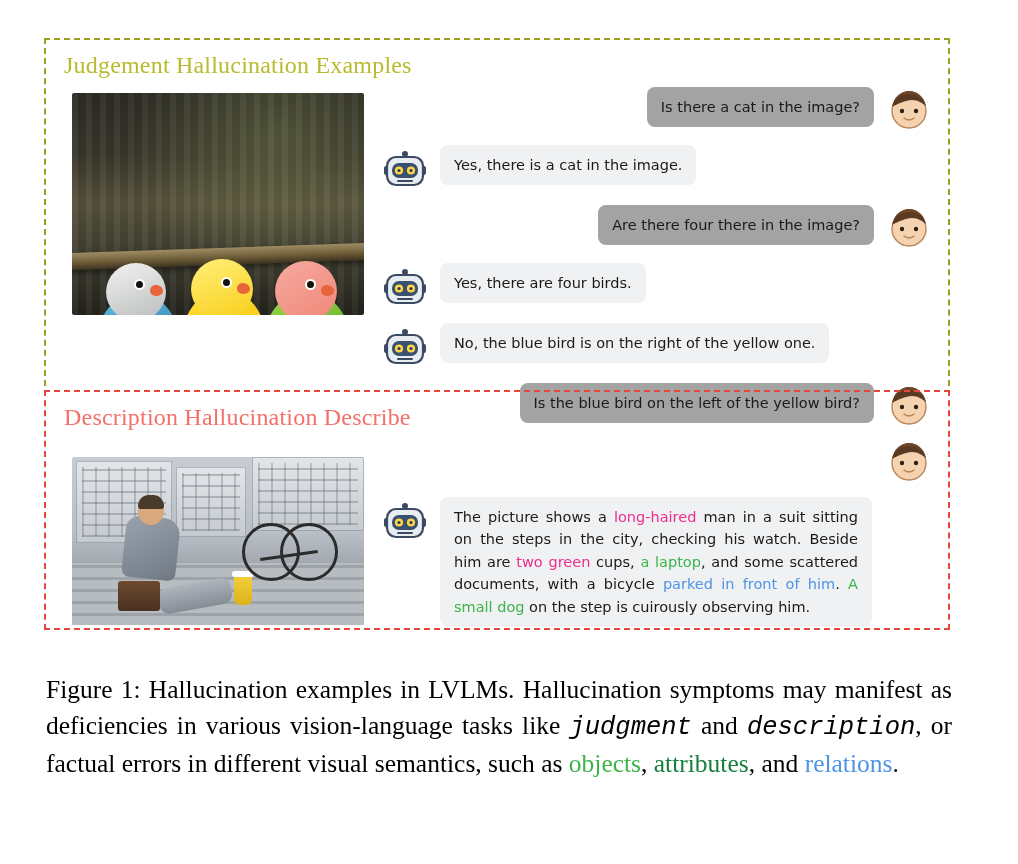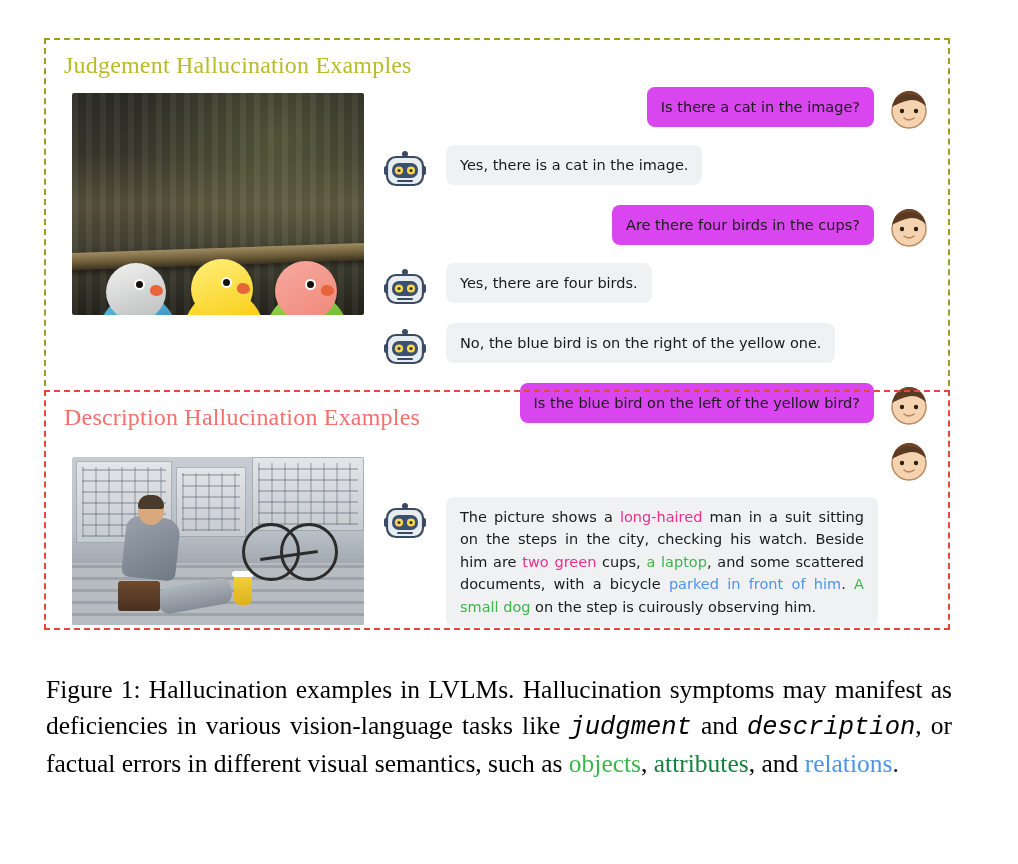--- a/index.html
+++ b/index.html
@@ -155,32 +155,32 @@
   
   .chat {
     flex: 1 1 auto;
     margin-left: 18px;
     display: flex;
     flex-direction: column;
     gap: 12px;
   }
   .row { display: flex; align-items: flex-start; }
   .row.user { justify-content: flex-end; }
-  .row.bot { justify-content: flex-start; gap: 6px; }
+  .row.bot { justify-content: flex-start; }
 
   .bubble {
     font-family: "DejaVu Sans", sans-serif;
     font-size: 14.5px;
     line-height: 1.55;
     padding: 9px 14px;
     border-radius: 8px;
     max-width: 430px;
     box-sizing: border-box;
   }
-  .bubble.user { background: #d946ef; color: #1a1a1a; }
+  .bubble.user { background: #a3a3a3; color: #1a1a1a; }
   .bubble.bot  { background: #f0f1f2; color: #1a1a1a; }
   .bubble.long { max-width: 432px; text-align: justify; }
 
   .ans-green  { color: #2aa84a; }
   .ans-pink   { color: #ee2d8f; }
   .ans-blue   { color: #4d94e8; }
 
   
   .avatar { flex: 0 0 auto; width: 46px; height: 46px; }
   .avatar.user { margin-left: 12px; }
@@ -265,21 +265,21 @@
               <rect x="20" y="4" width="6" height="6" rx="3" fill="#3a4a63"></rect>
               <rect x="2" y="19" width="4" height="9" rx="2" fill="#3a4a63"></rect>
               <rect x="40" y="19" width="4" height="9" rx="2" fill="#3a4a63"></rect>
               <path d="M16 34h14" stroke="#3a4a63" stroke-width="2" stroke-linecap="round"></path>
             </svg>
           </span>
           <div class="bubble bot ans-green">Yes, there is a cat in the image.</div>
         </div>
 
         <div class="row user">
-          <div class="bubble user">Are there four birds in the cups?</div>
+          <div class="bubble user">Are there four there in the image?</div>
           <span class="avatar user">
             <svg viewBox="0 0 46 46" width="46" height="46" aria-hidden="true">
               <circle cx="23" cy="24" r="17" fill="#f6d3b0" stroke="#b8875b" stroke-width="1.4"></circle>
               <path d="M6 20c2-11 11-16 17-16s15 4 17 15c-4-3-8-6-14-6S11 17 6 20z" fill="#5b3a23"></path>
               <path d="M23 4c7 0 14 5 16 13-3-7-9-10-16-10S10 10 7 17C9 9 16 4 23 4z" fill="#714628"></path>
               <circle cx="16" cy="24" r="2.2" fill="#2b2118"></circle>
               <circle cx="30" cy="24" r="2.2" fill="#2b2118"></circle>
               <path d="M18 31c2.5 2.5 7.5 2.5 10 0" stroke="#b8875b" stroke-width="1.6" fill="none" stroke-linecap="round"></path>
             </svg>
           </span>
@@ -333,21 +333,21 @@
               <path d="M18 31c2.5 2.5 7.5 2.5 10 0" stroke="#b8875b" stroke-width="1.6" fill="none" stroke-linecap="round"></path>
             </svg>
           </span>
         </div>
 
       </div>
     </div>
   </section>
 
   <section class="panel panel-description">
-    <div class="panel-title title-description">Description Hallucination Examples</div>
+    <div class="panel-title title-description">Description Hallucination Describe</div>
 
     <div class="panel-body">
 
       <div class="photo photo-man">
         <div class="man-bg"></div>
         <div class="bldg" style="left:4px; top:4px; width:96px; height:82px;"></div>
         <div class="bldg" style="left:104px; top:10px; width:70px; height:70px;"></div>
         <div class="bldg" style="left:180px; top:0px; width:112px; height:74px;"></div>
         <div class="steps"></div>
         <div class="man-leg"></div>

